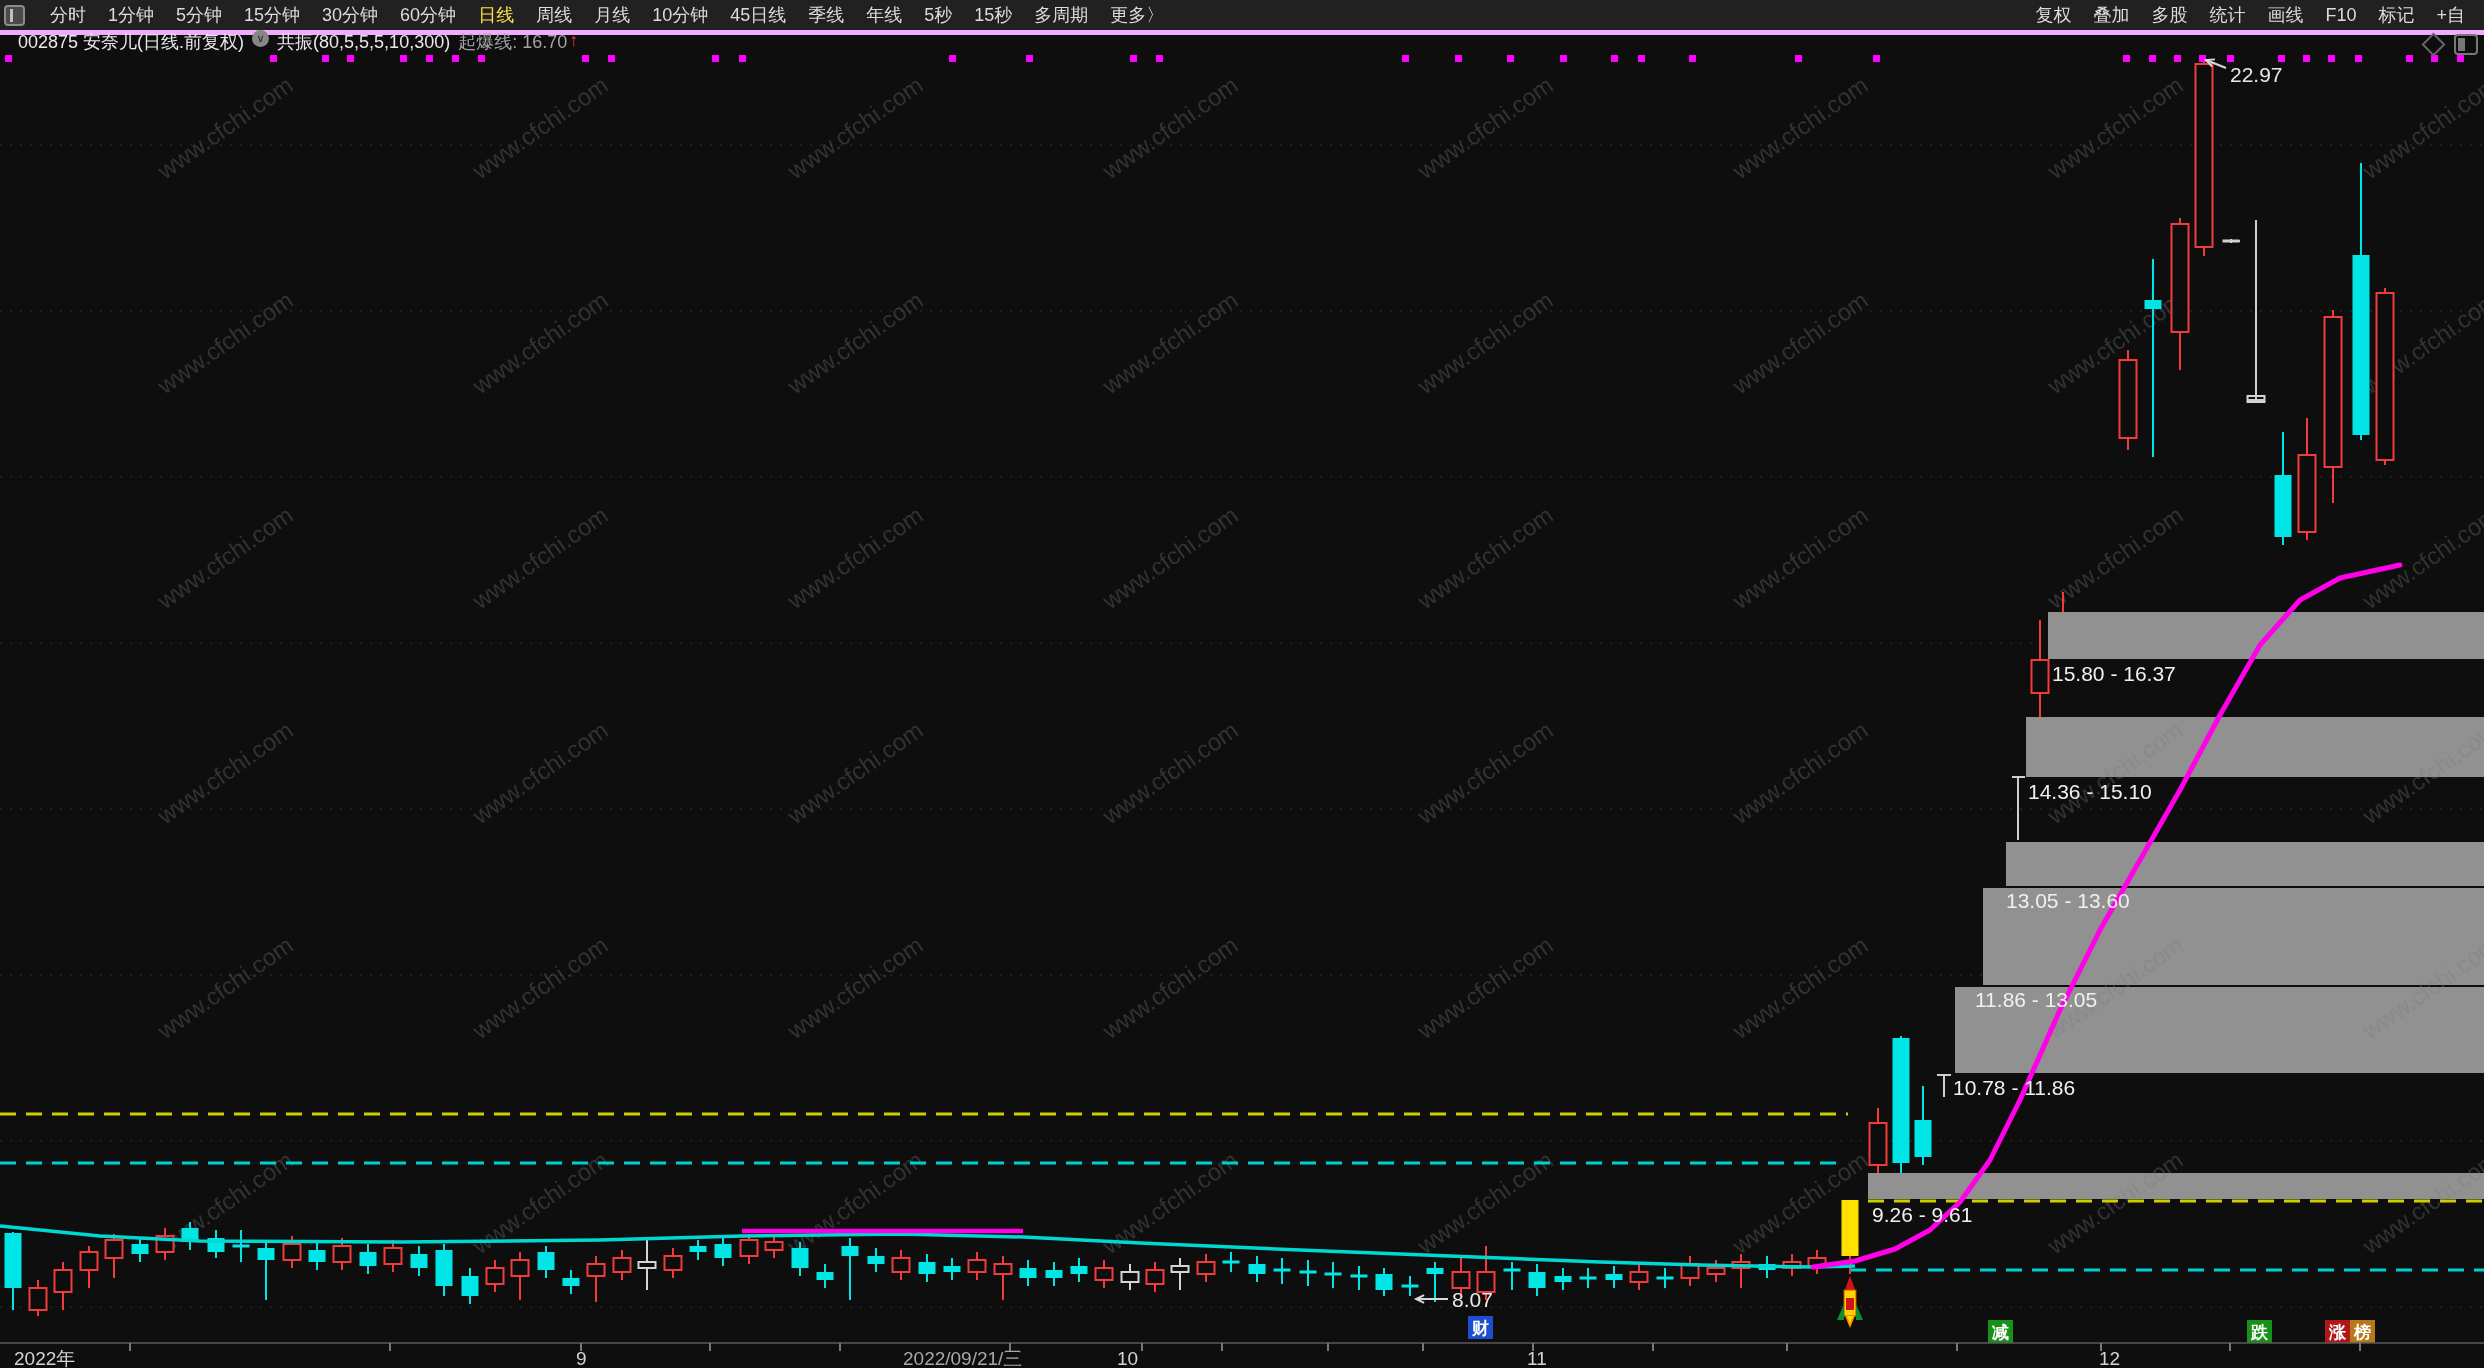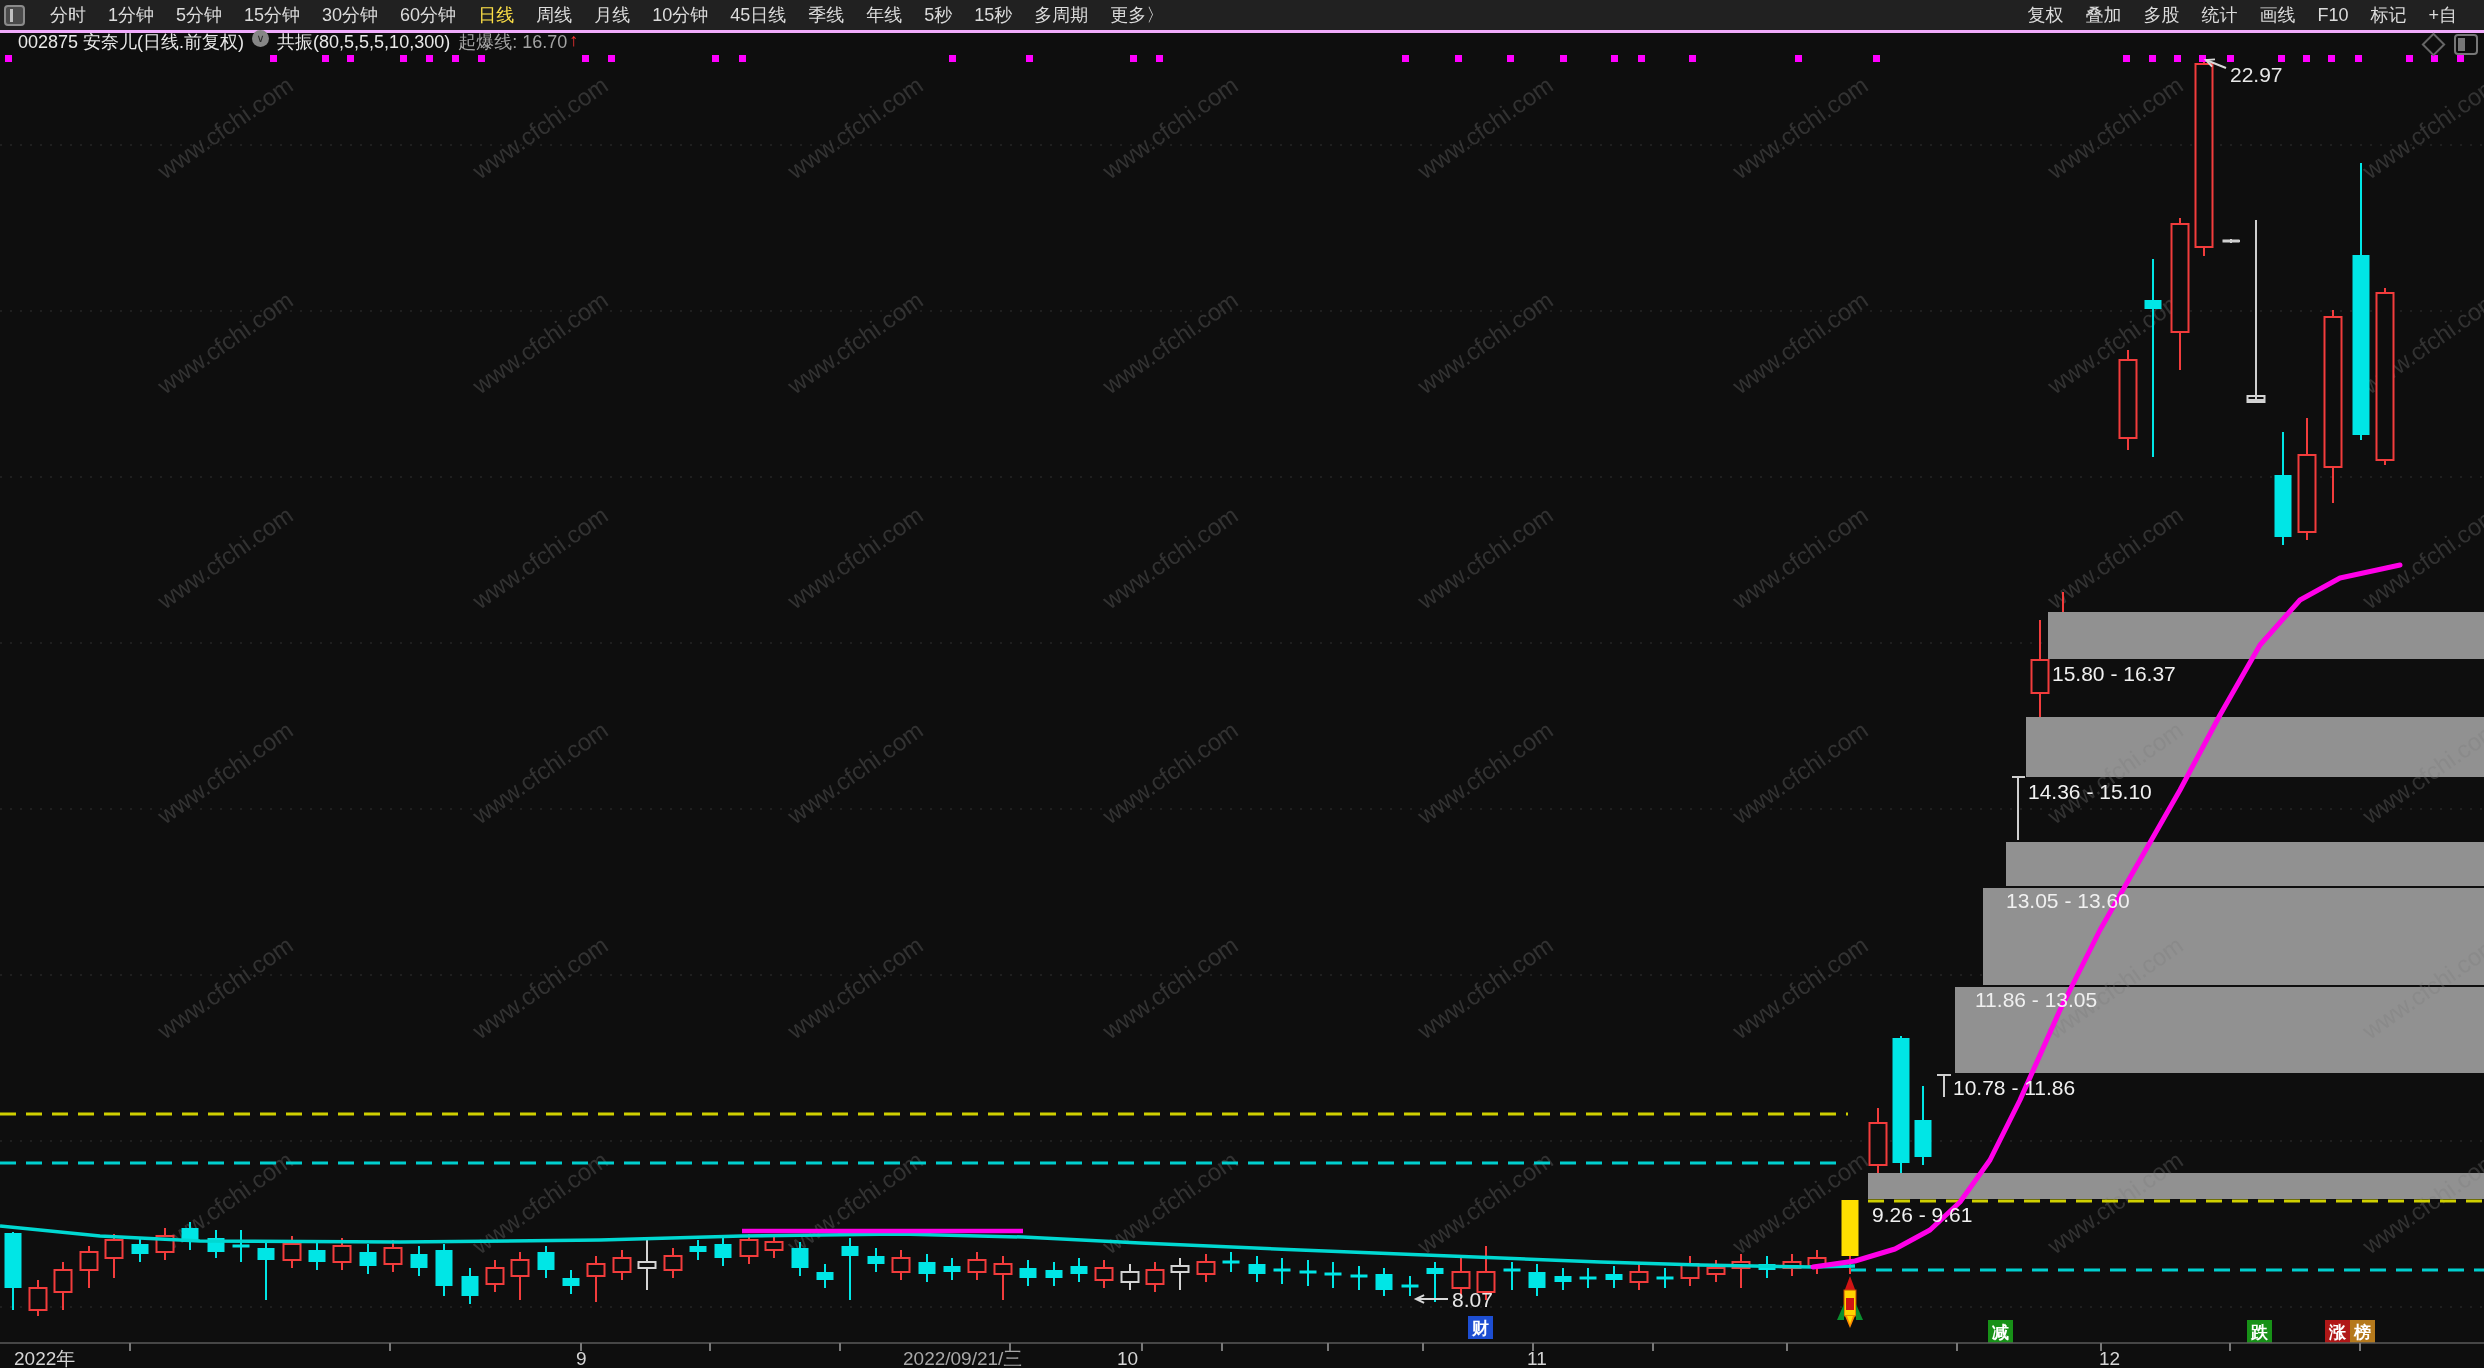--- a/index.html
+++ b/index.html
@@ -1,23 +1,23 @@
 <!DOCTYPE html>
 <html><head>
 <meta charset="utf-8">
 <style>
   html,body{margin:0;padding:0;background:#0d0d0d;}
   body{font-family:"Liberation Sans","DejaVu Sans",sans-serif;}
   #stage{position:relative;width:2484px;height:1368px;background:#0e0e0e;overflow:hidden;}
   .menubar{position:absolute;top:0;left:0;width:100%;height:30px;background:#212121;
-    border-bottom:3px solid #f0abfc;display:flex;align-items:center;font-size:18px;color:#dcdcdc;z-index:5;}
+    border-bottom:5px solid #f0abfc;display:flex;align-items:center;font-size:18px;color:#dcdcdc;z-index:5;}
   .menu-left{display:flex;align-items:center;padding-left:8px;}
   .menu-item{padding:0 11px;white-space:nowrap;cursor:default;}
   .menu-item.selected{color:#fde047;font-family:Liberation Serif, serif;}
-  .menu-right{margin-left:auto;display:flex;align-items:center;padding-right:16px;}
+  .menu-right{margin-left:auto;display:flex;align-items:center;padding-right:8px;}
   .app-icon{width:17px;height:17px;border:2px solid #8b8b8b;border-radius:4px;margin:0 6px 0 4px;position:relative;background:#4a4a4a;}
   .app-icon span{position:absolute;left:4px;top:2px;bottom:2px;width:3px;background:#bfbfbf;}
   .subheader{position:absolute;top:30px;left:0;height:27px;display:flex;align-items:flex-start;
     font-size:18px;color:#e8e8e8;padding-left:18px;z-index:5;white-space:nowrap;}
   .subheader .sep{width:8px;}
   .circle-icon{width:17px;height:17px;border-radius:50%;background:#868686;color:#2a2a2a;
     display:inline-flex;align-items:center;justify-content:center;font-size:11px;margin:0 8px;}
   .signal-text{color:#a3a3a3;}
   .signal-arrow{color:#ff3232;padding-left:2px;}
   .sub-icons{position:absolute;top:34px;right:6px;display:flex;align-items:center;gap:12px;z-index:5;}

